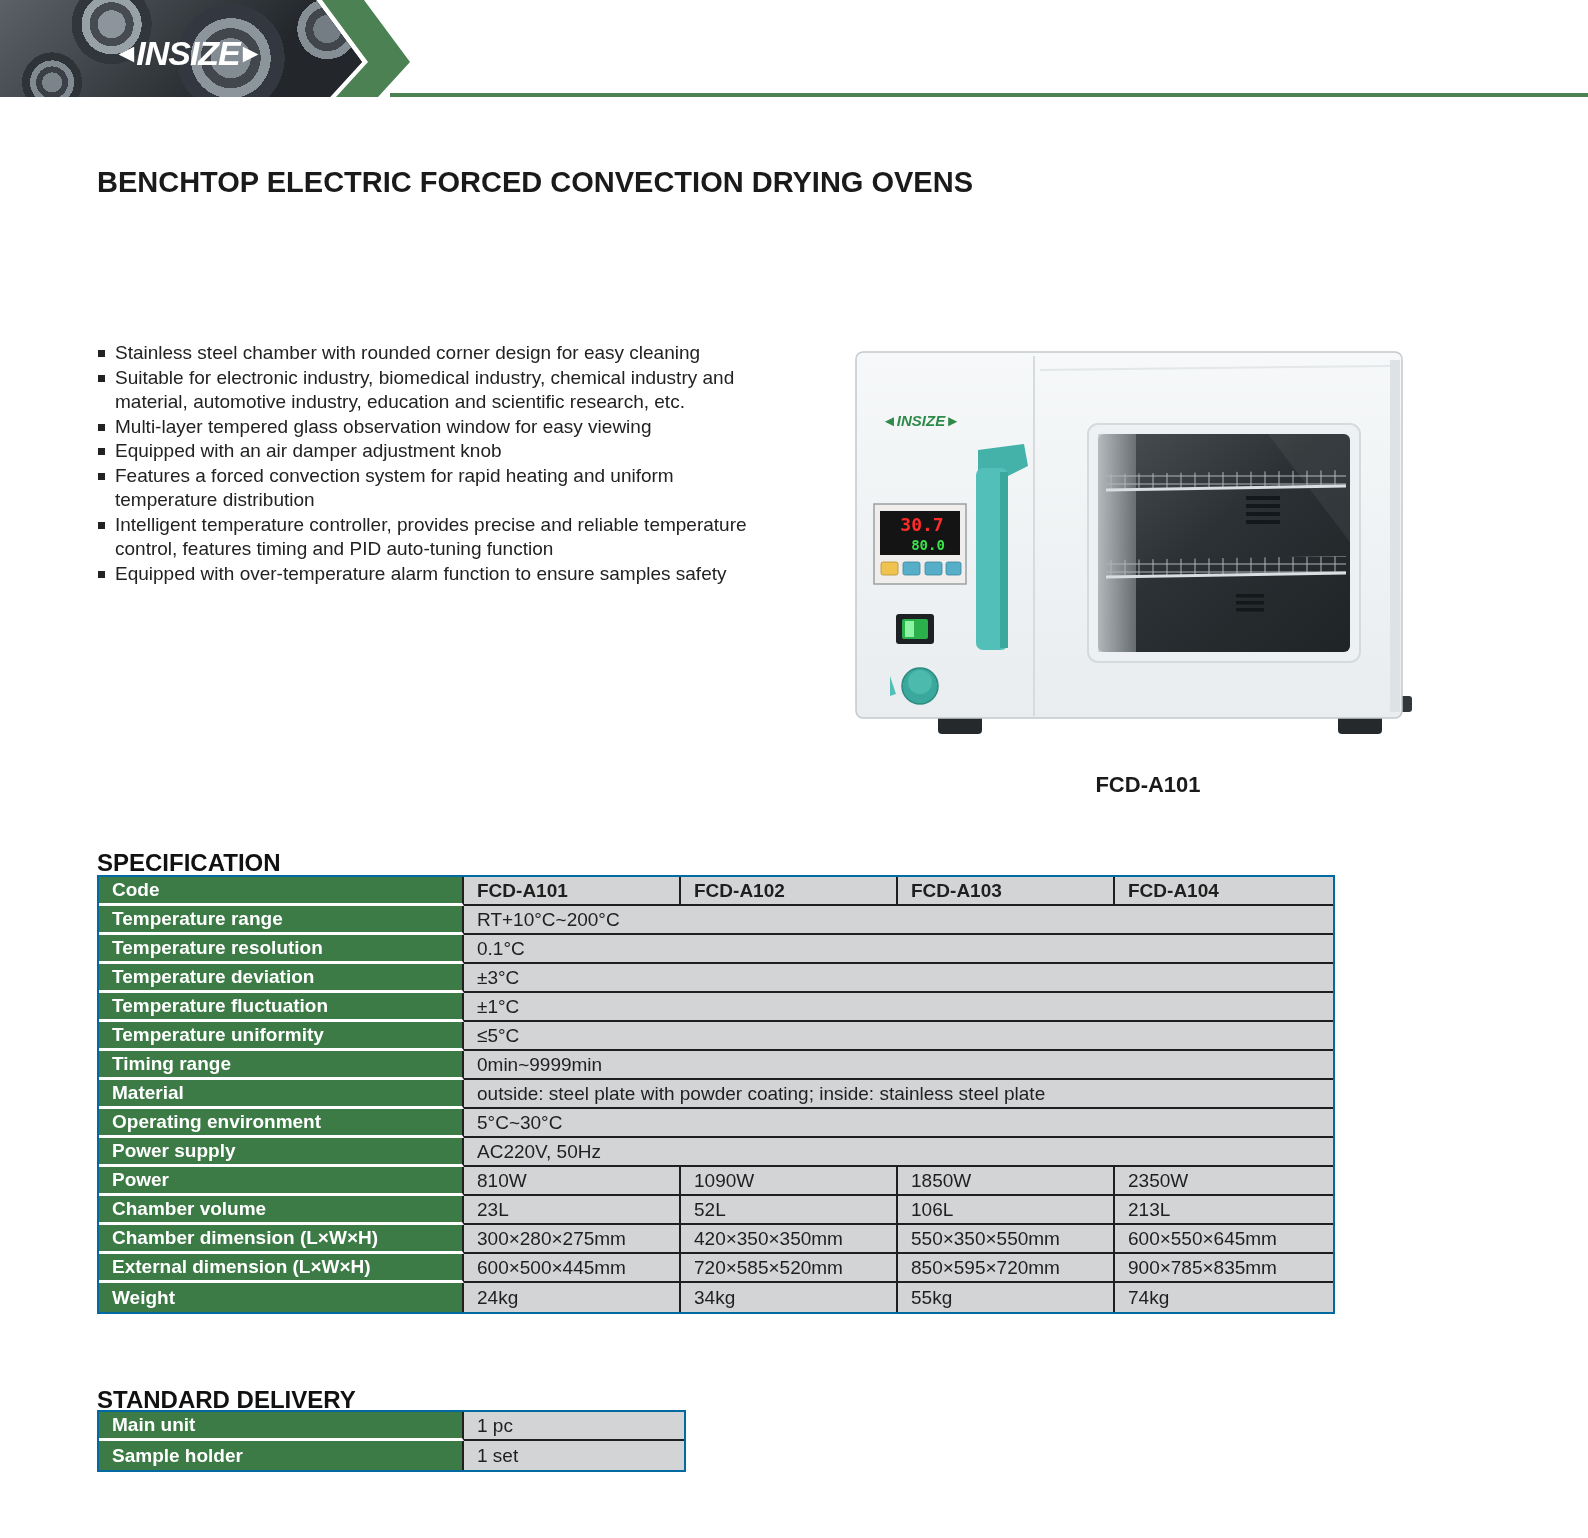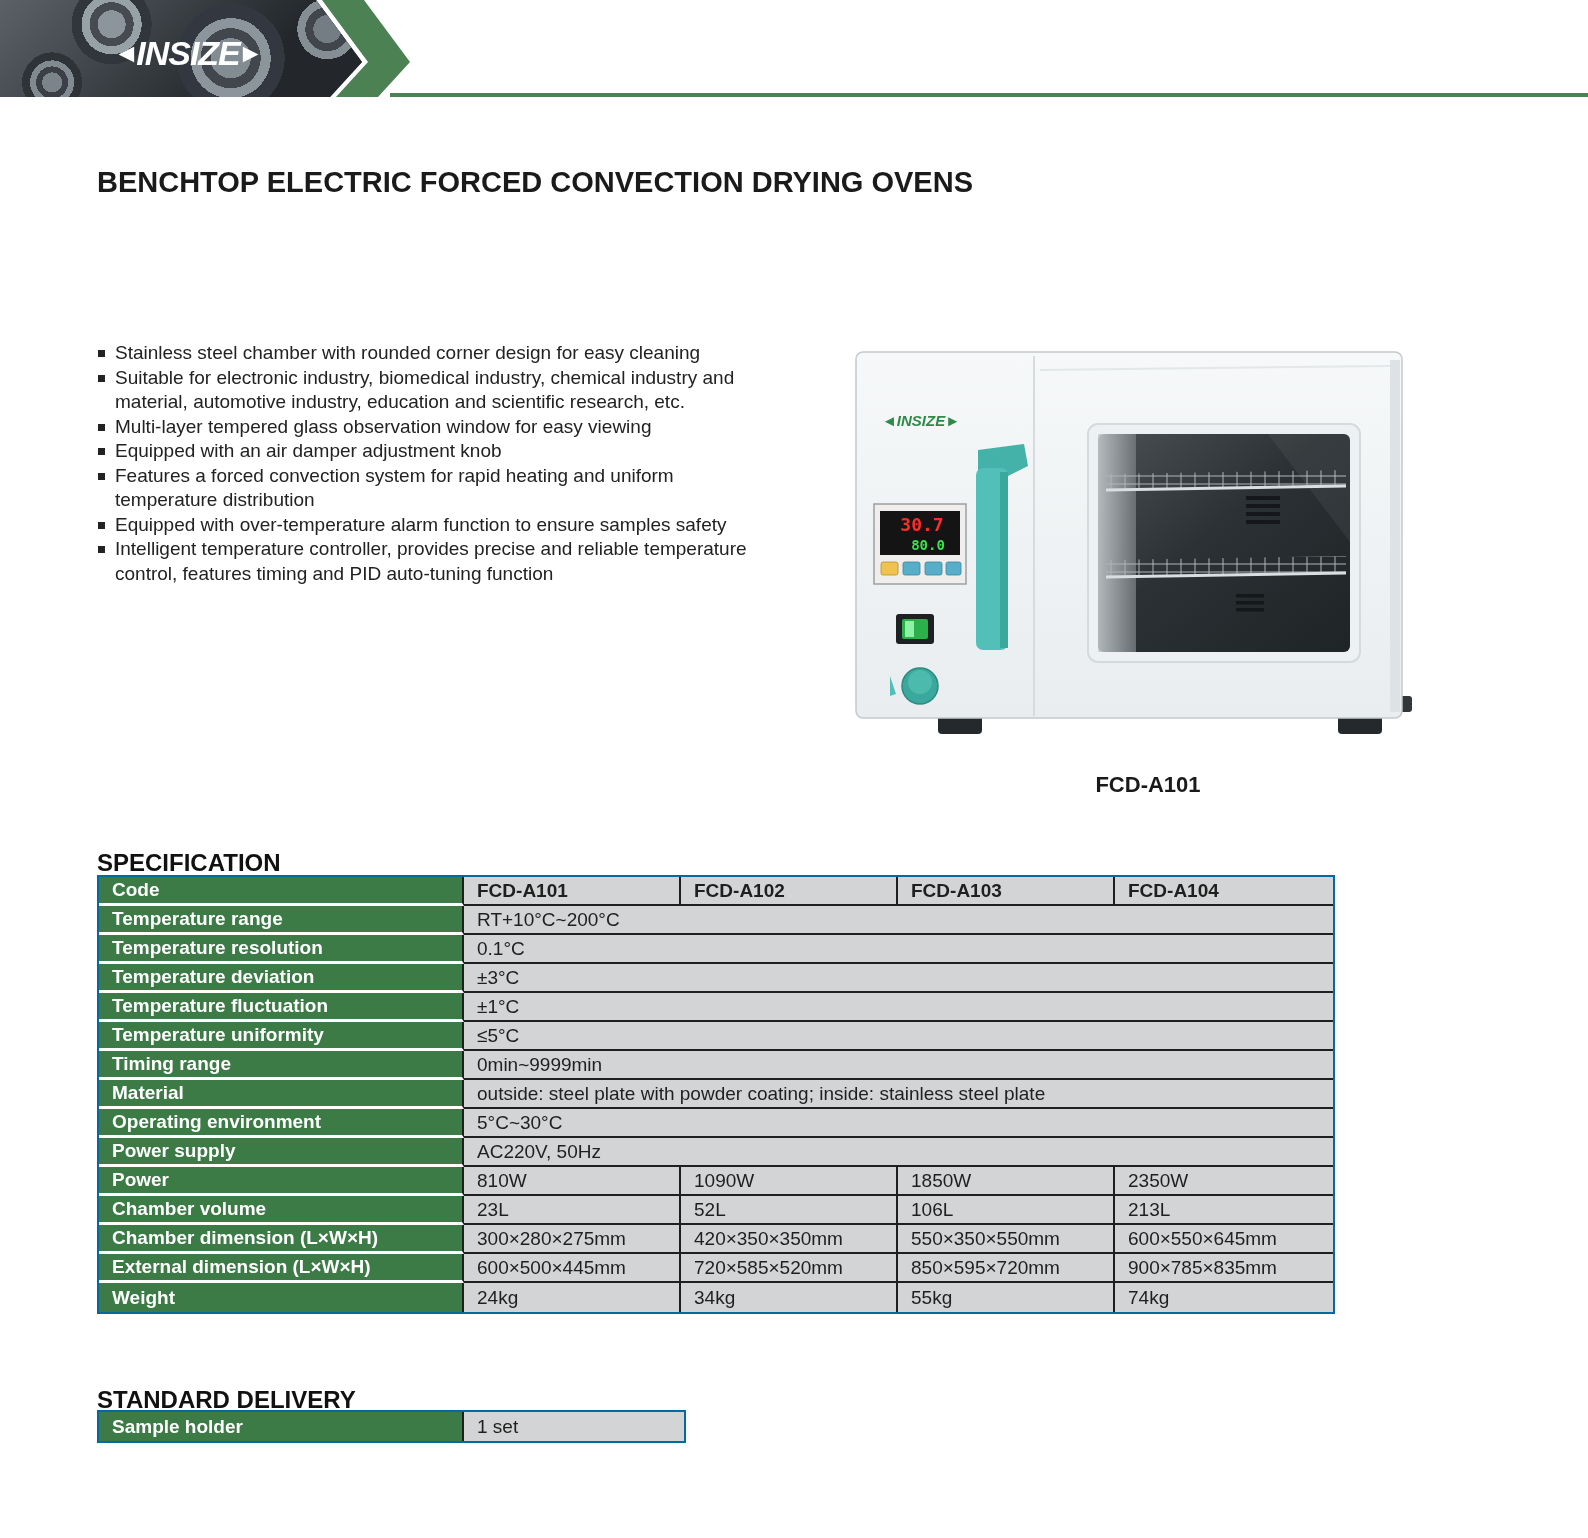--- a/index.html
+++ b/index.html
@@ -94,22 +94,22 @@
   <div class="header-line"></div>
 
   <div class="page-title">BENCHTOP ELECTRIC FORCED CONVECTION DRYING OVENS</div>
 
   <ul class="feature-list">
       <li>Stainless steel chamber with rounded corner design for easy cleaning</li>
       <li>Suitable for electronic industry, biomedical industry, chemical industry and material, automotive industry, education and scientific research, etc.</li>
       <li>Multi-layer tempered glass observation window for easy viewing</li>
       <li>Equipped with an air damper adjustment knob</li>
       <li>Features a forced convection system for rapid heating and uniform temperature distribution</li>
+      <li>Intelligent temperature controller, provides precise and reliable temperature control, features timing and PID auto-tuning function</li>
       <li>Equipped with over-temperature alarm function to ensure samples safety</li>
-      <li>Intelligent temperature controller, provides precise and reliable temperature control, features timing and PID auto-tuning function</li>
     </ul>
 
   <div class="product-figure">
     <svg width="585" height="420" viewBox="0 0 585 420" xmlns="http://www.w3.org/2000/svg">
       <defs>
         <linearGradient id="winG" x1="0" y1="0" x2="1" y2="1">
           <stop offset="0" stop-color="#4a5053"></stop>
             <stop offset="0.45" stop-color="#2b3134"></stop>
             <stop offset="1" stop-color="#1f2426"></stop>
         </linearGradient>
@@ -274,19 +274,23 @@
   </table>
 
   <div class="section-heading delivery-heading">STANDARD DELIVERY</div>
   <table class="gtable delivery">
     <colgroup>
         <col style="width:365px">
         <col style="width:220px">
       </colgroup>
     <tbody>
         <tr>
+          <th>Main unit</th>
+          <td>1 pc</td>
+        </tr>
+        <tr>
           <th>Sample holder</th>
           <td>1 set</td>
         </tr>
       </tbody>
   </table>
 
 </div>
 
 </body></html>

